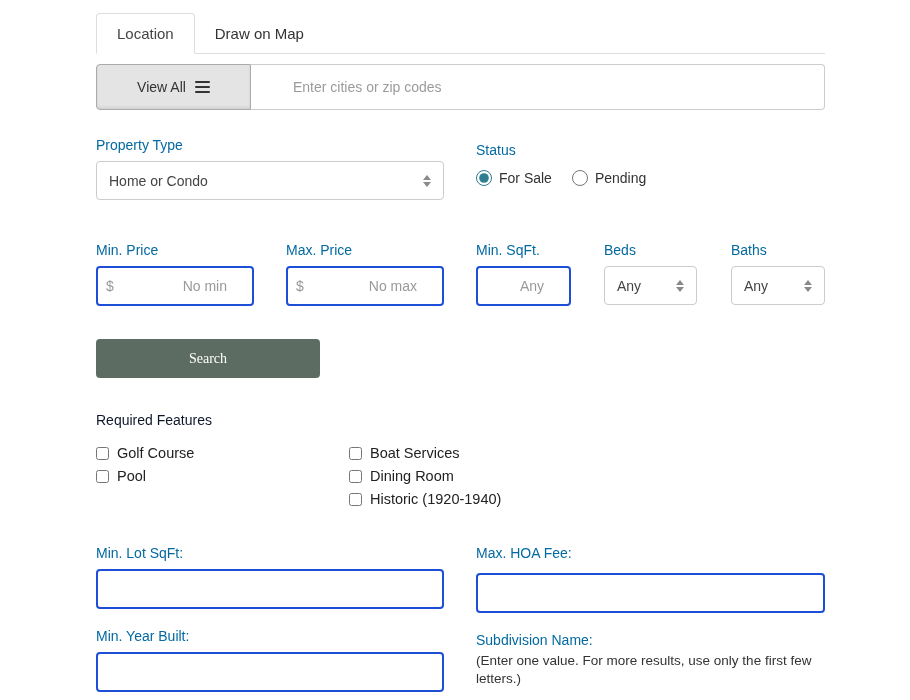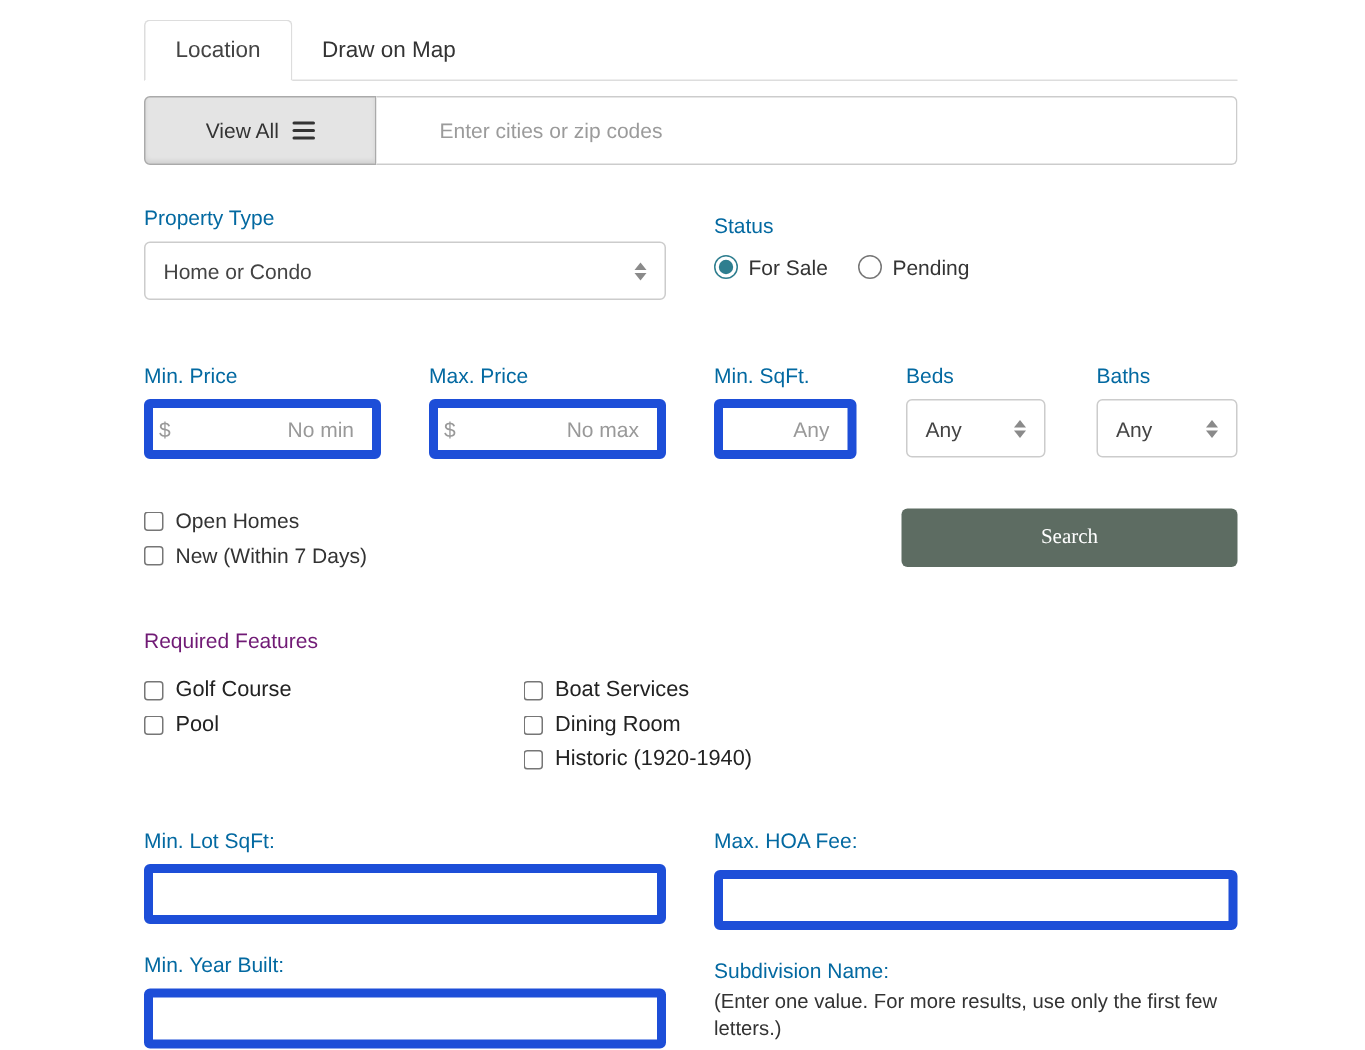--- a/index.html
+++ b/index.html
@@ -36,22 +36,22 @@
   .city-input {
     flex: 1; height: 46px; border: 1px solid #ccc; border-left: none;
     border-radius: 0 4px 4px 0; padding: 0 14px 0 42px; font-size: 14px;
     color: #333; outline: none; font-family: "Liberation Sans", sans-serif;
   }
   .city-input::placeholder { color: #9b9b9b; }
 
   
   .field-label { font-size: 14px; color: #0369a1; display: block; margin-bottom: 8px; }
   .text-input {
-    width: 100%; height: 40px; border: 6px solid #1d4ed8; border-radius: 4px;
-    font-size: 14px; color: #333; padding: 0 12px; outline: none;
+    width: 100%; height: 40px; border: 2px solid #1d4ed8; border-radius: 4px;
+    font-size: 14px; color: #333; padding: 0 25px; outline: none;
     font-family: "Liberation Sans", sans-serif;
   }
   .text-input::placeholder { color: #999; }
   .text-input.right { text-align: right; }
   .input-wrap { position: relative; }
   .input-wrap .prefix {
     position: absolute; left: 10px; top: 50%; transform: translateY(-50%);
     color: #999; font-size: 14px; pointer-events: none;
   }
   .input-wrap .prefix ~ .text-input { padding-left: 24px; }
@@ -89,21 +89,21 @@
   .quick-checks { flex: 1; }
   .check-item { display: flex; align-items: center; gap: 8px; font-size: 14px; color: #333; margin-bottom: 7px; cursor: pointer; }
   .search-btn {
     width: 224px; height: 39px; background: var(--search-button-bg, #5d6c62);
     color: #fff; border: none; border-radius: 4px; font-size: 14px; cursor: pointer;
     font-family: Liberation Serif, serif;
   }
 
   
   .req-section { margin-top: 34px; }
-  .req-title { font-size: 14px; color: #701a75; margin-bottom: 17px; }
+  .req-title { font-size: 14px; color: #0f172a; margin-bottom: 17px; }
   .req-grid { display: flex; }
   .req-col { width: 253px; }
   .req-col + .req-col { width: 254px; }
   .req-col:last-child { width: auto; }
   .req-item { display: flex; align-items: center; gap: 8px; font-size: 14.5px; color: #222; margin-bottom: 7px; cursor: pointer; }
 
   
   .bottom-row { display: flex; margin-top: 31px; }
   .stack-gap { margin-top: 19px; }
   .sub-hint { font-size: 13.5px; color: #333; line-height: 1.35; margin: 4px 0 9px; max-width: 345px; }
@@ -191,30 +191,20 @@
         <span>Any</span>
         <span class="arrows">
             <span class="arrow-up"></span>
             <span class="arrow-down"></span>
           </span>
       </div>
     </div>
   </div>
 
   <div class="mid-row">
-    <div class="quick-checks">
-      <label class="check-item">
-        <input type="checkbox" style="">
-        <span>Open Homes</span>
-      </label>
-      <label class="check-item">
-        <input type="checkbox" style="">
-        <span>New (Within 7 Days)</span>
-      </label>
-    </div>
     <button class="search-btn" type="button">Search</button>
   </div>
 
   <div class="req-section">
     <div class="req-title">Required Features</div>
     <div class="req-grid">
       <div class="req-col">
         <label class="req-item">
           <input type="checkbox" style="">
           <span>Golf Course</span>

